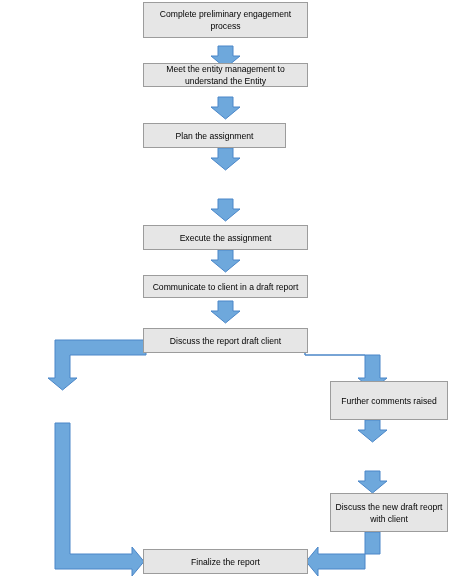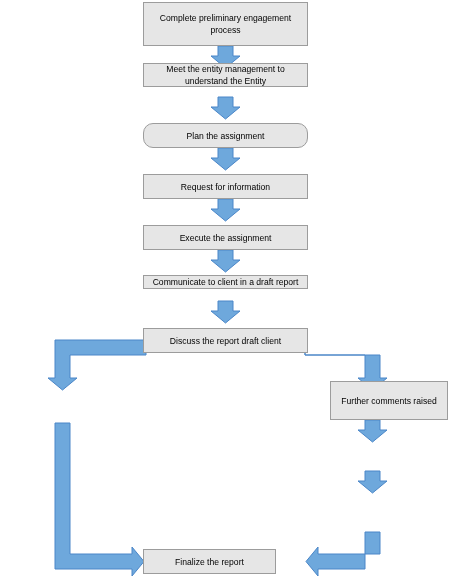--- a/index.html
+++ b/index.html
@@ -73,52 +73,52 @@
       <path d="M365,420 L380,420 L380,430 L387,430 L372.5,442 L358,430 L365,430 Z"></path>
 
       <path d="M365,471 L380,471 L380,481 L387,481 L372.5,493 L358,481 L365,481 Z"></path>
 
       <path d="M365,532 L380,532 L380,554 L318,554 L318,547 L306,561.5 L318,576 L318,569 L365,569 L365,554 L365,532 Z"></path>
 
       <path d="M55,423 L70,423 L70,554 L132,554 L132,547 L144,561.5 L132,576 L132,569 L55,569 L55,554 L55,423 Z"></path>
     </g>
   </svg>
 
-  <div class="node" style="left:143px; top:2px; width:165px; height:44px;">
+  <div class="node" style="left:143px; top:2px; width:165px; height:36px;">
     <span>Complete preliminary engagement process</span>
   </div>
 
   <div class="node" style="left:143px; top:63px; width:165px; height:24px;">
     <span>Meet the entity management to understand the Entity</span>
   </div>
 
-  <div class="node" style="left:143px; top:123px; width:165px; height:25px;border-radius:10px;">
+  <div class="node" style="left:143px; top:123px; width:143px; height:25px;">
     <span>Plan the assignment</span>
   </div>
 
-  <div class="node" style="left:143px; top:174px; width:165px; height:25px;">
-    <span>Request for information</span>
-  </div>
 
   <div class="node" style="left:143px; top:225px; width:165px; height:25px;justify-content:flex-end;">
     <span>Execute the assignment</span>
   </div>
 
-  <div class="node" style="left:143px; top:275px; width:165px; height:14px;">
+  <div class="node" style="left:143px; top:275px; width:165px; height:23px;">
     <span>Communicate to client in a draft report</span>
   </div>
 
   <div class="node" style="left:143px; top:328px; width:165px; height:25px;">
     <span>Discuss the report draft client</span>
   </div>
 
 
   <div class="node" style="left:330px; top:381px; width:118px; height:39px;justify-content:center;">
     <span>Further comments raised</span>
   </div>
 
 
+  <div class="node" style="left:330px; top:493px; width:118px; height:39px;">
+    <span>Discuss the new draft reoprt with client</span>
+  </div>
 
-  <div class="node" style="left:143px; top:549px; width:133px; height:25px;">
+  <div class="node" style="left:143px; top:549px; width:165px; height:25px;">
     <span>Finalize the report</span>
   </div>
 
 </div>
 
 </body></html>

